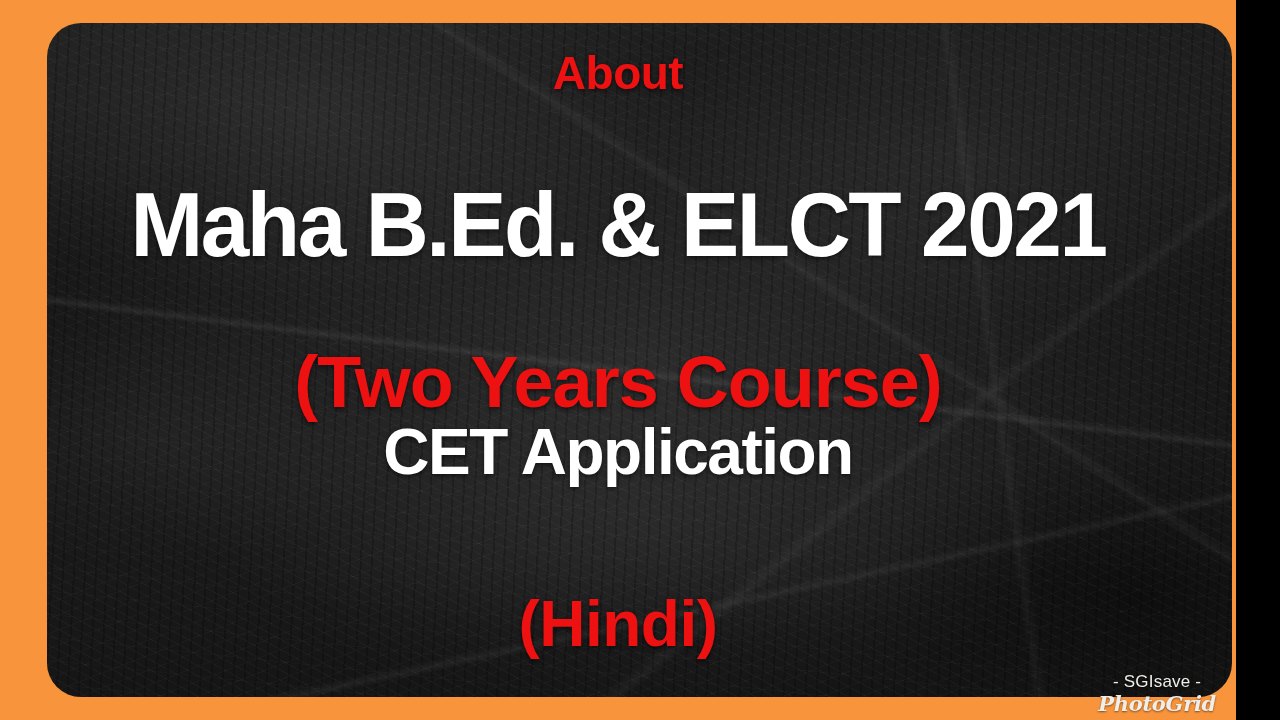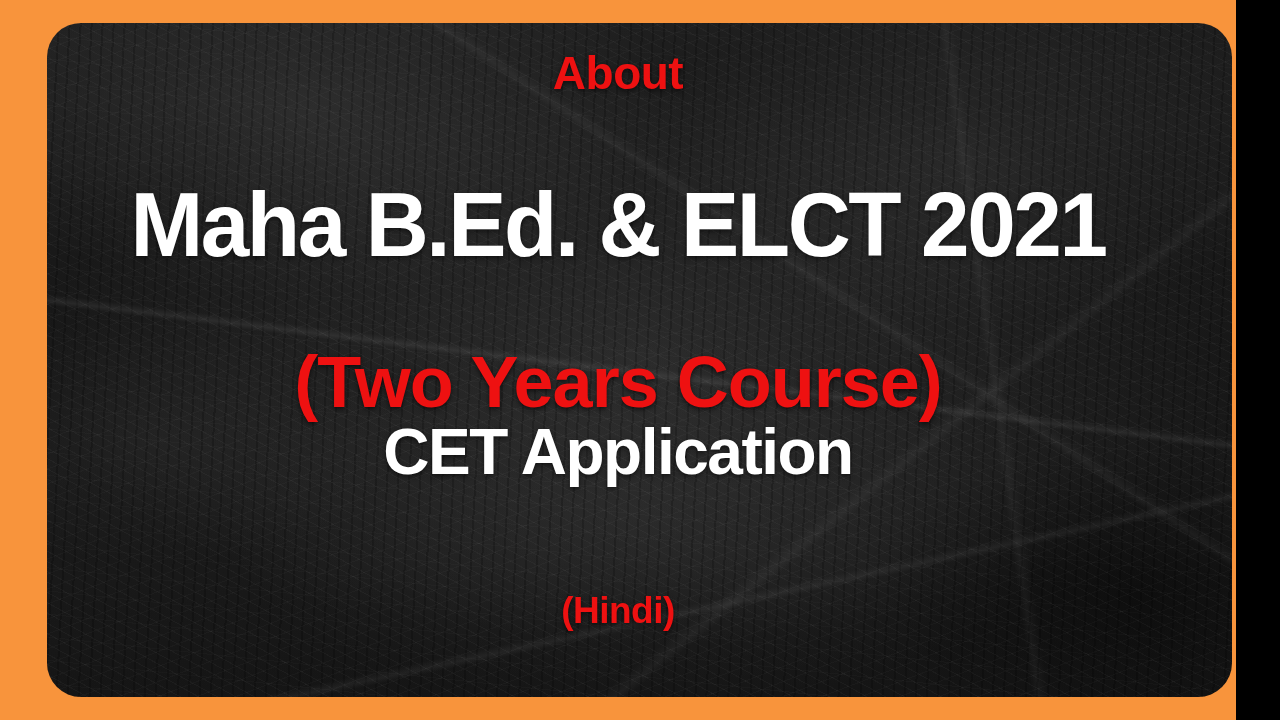--- a/index.html
+++ b/index.html
@@ -99,21 +99,21 @@
   }
 
   .white { color: #ffffff; text-shadow: 0 2px 5px rgba(0,0,0,0.55); }
   .red   { color: #ee1111; text-shadow: 0 2px 5px rgba(0,0,0,0.6); }
 
   #line-about        { top: 50px;  font-size: 46px; letter-spacing: -0.5px; }
   #line-main-title   { top: 180px; font-size: 90px; letter-spacing: -2.5px;
                        transform: scaleX(0.97); }
   #line-course       { top: 313px; font-size: 72px; letter-spacing: -1px; margin-top: 33px; }
   #line-cet          { top: 420px; font-size: 64px; letter-spacing: -1.5px; }
-  #line-hindi        { top: 592px; font-size: 37px; letter-spacing: -0.5px; }
+  #line-hindi        { top: 592px; font-size: 64px; letter-spacing: -0.5px; }
 
   
   #watermark {
     position: absolute;
     right: 20px;
     bottom: 4px;
     z-index: 4;
     text-align: center;
     color: #f0eee9;
     pointer-events: none;
@@ -149,14 +149,18 @@
     <div class="line white" id="line-main-title">Maha B.Ed. &amp; ELCT 2021</div>
 
     <div class="line red" id="line-course">(Two Years Course)</div>
 
     <div class="line white" id="line-cet">CET Application</div>
 
     <div class="line red" id="line-hindi">(Hindi)</div>
 
   </div>
 
+  <div id="watermark">
+    <div id="wm-sgisave">- SGIsave -</div>
+    <div id="wm-photogrid">PhotoGrid</div>
+  </div>
 
 </div>
 
 </body></html>

